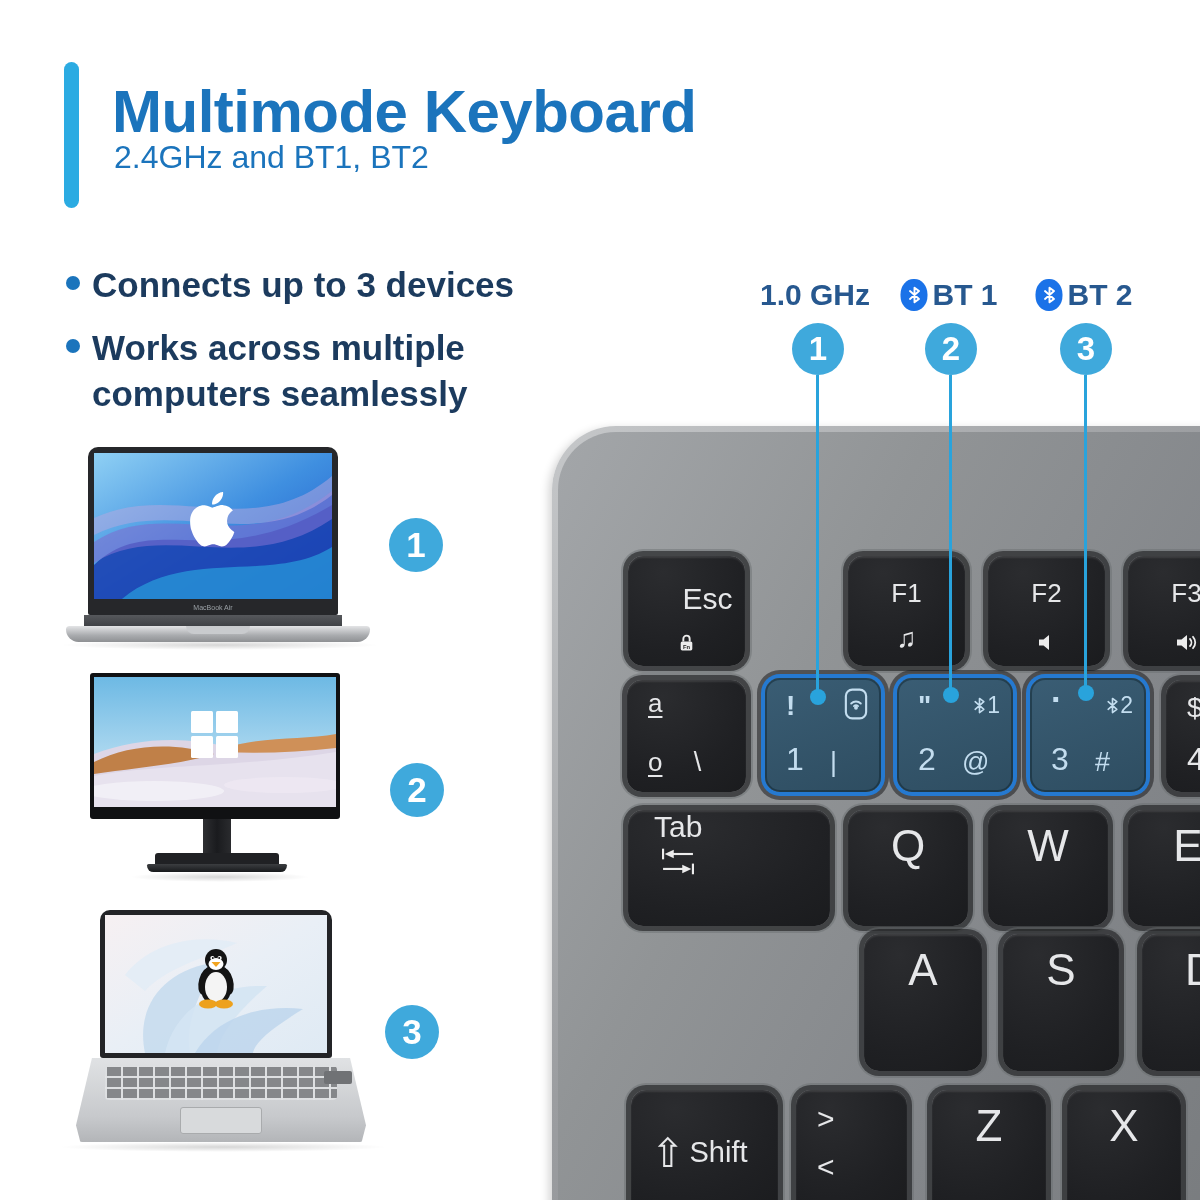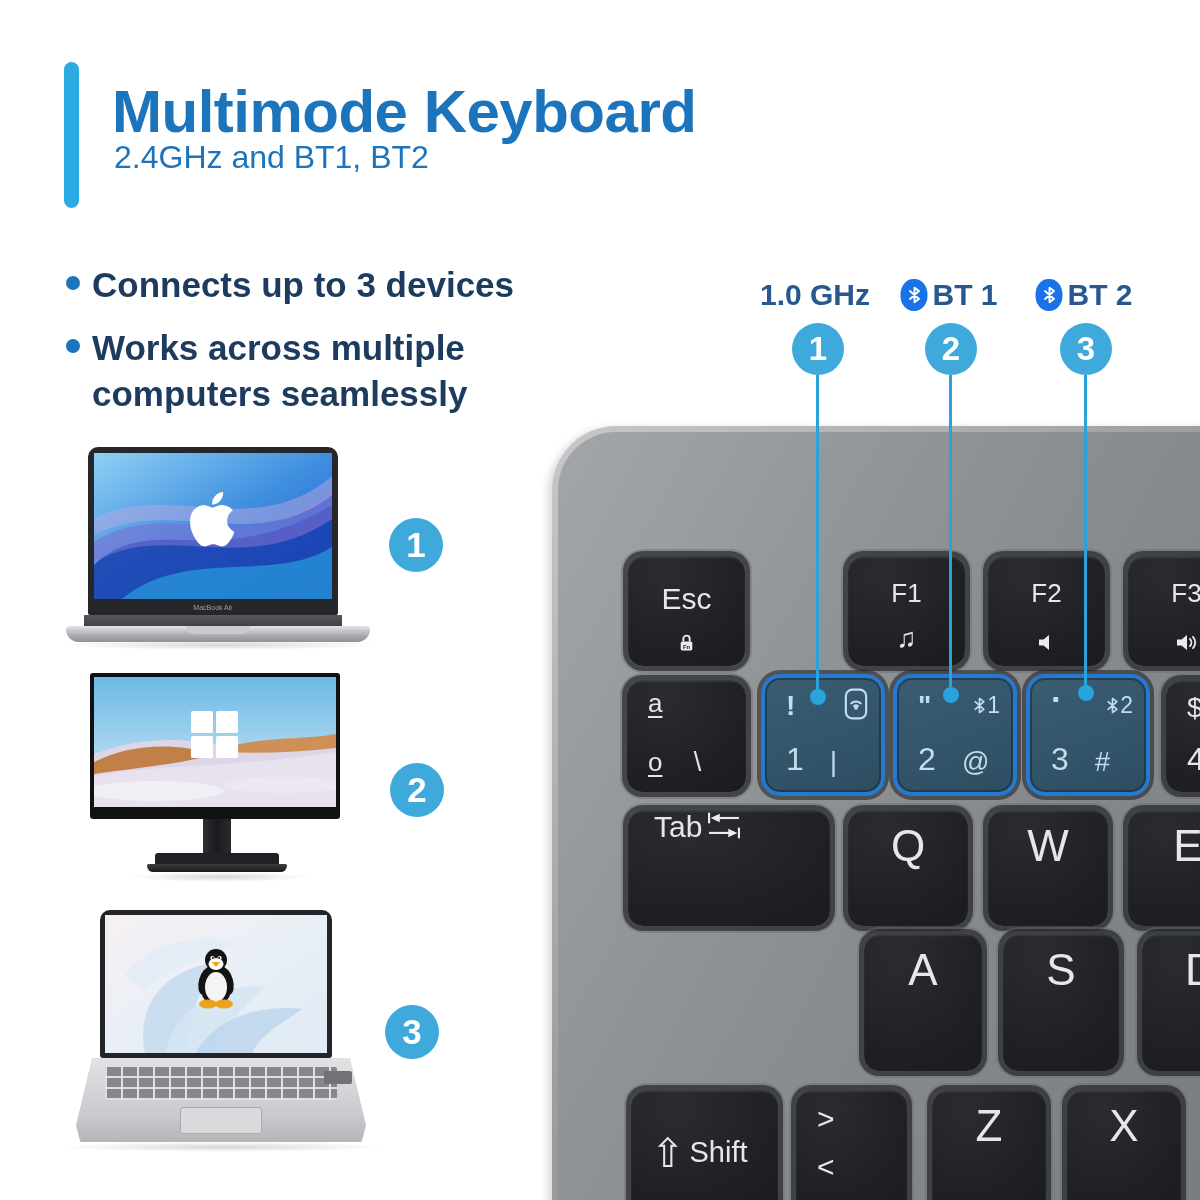--- a/index.html
+++ b/index.html
@@ -80,32 +80,32 @@
   .k-s{left:445px;top:502px;width:116px;height:137px;}
   .k-d{left:584px;top:502px;width:118px;height:137px;}
   .k-shift{left:73px;top:658px;width:147px;height:125px;}
   .k-lt{left:238px;top:658px;width:111px;height:125px;}
   .k-z{left:374px;top:658px;width:114px;height:125px;}
   .k-x{left:509px;top:658px;width:114px;height:125px;}
 
   .f-label{position:absolute;top:22px;width:100%;text-align:center;font-size:26px;}
   .f-icon{position:absolute;bottom:14px;width:100%;display:flex;justify-content:center;}
   .note-glyph{font-size:27px;line-height:1;}
-  .esc-label{position:absolute;top:26px;width:100%;text-align:center;font-size:30px;}
+  .esc-label{position:absolute;top:26px;width:100%;text-align:center;font-size:30px;margin-left:21px;}
   .k-sym{position:absolute;left:21px;top:12px;font-size:28px;font-weight:700;}
   .k-sym2{position:absolute;left:21px;top:60px;font-size:28px;font-weight:700;}
   .k-num{position:absolute;left:21px;bottom:14px;font-size:32px;}
   .k-alt{position:absolute;left:56%;bottom:14px;font-size:27px;}
   .u{text-decoration:underline;text-underline-offset:4px;}
   .letter{position:absolute;top:11px;width:100%;text-align:center;font-size:44px;font-weight:400;}
   .bt-key-icon{position:absolute;right:13px;top:14px;display:flex;align-items:center;gap:1px;
                font-size:23px;}
   .dongle{position:absolute;right:13px;top:10px;}
-  .tab-wrap{position:absolute;left:26px;top:0;height:100%;display:flex;
-            gap:2px;font-size:30px;}
+  .tab-wrap{position:absolute;left:26px;top:0;height:100%;display:flex;align-items:center;
+            gap:2px;font-size:30px;flex-direction:column;}
   .caps-label{position:absolute;left:24px;top:50%;transform:translateY(-50%);
               font-size:28px;line-height:1.18;white-space:pre-line;}
   .shift-wrap{position:absolute;left:20px;top:50%;transform:translateY(-50%);
               display:flex;align-items:center;gap:5px;font-size:29px;}
   .shift-glyph{font-size:40px;font-weight:400;line-height:1;}
 
   
   .mac-screen{left:88px;top:447px;width:250px;height:168px;background:#26272a;
               border-radius:10px 10px 2px 2px;padding:6px 6px 16px 6px;}
   .mac-caption{position:absolute;bottom:4px;left:0;width:100%;text-align:center;

